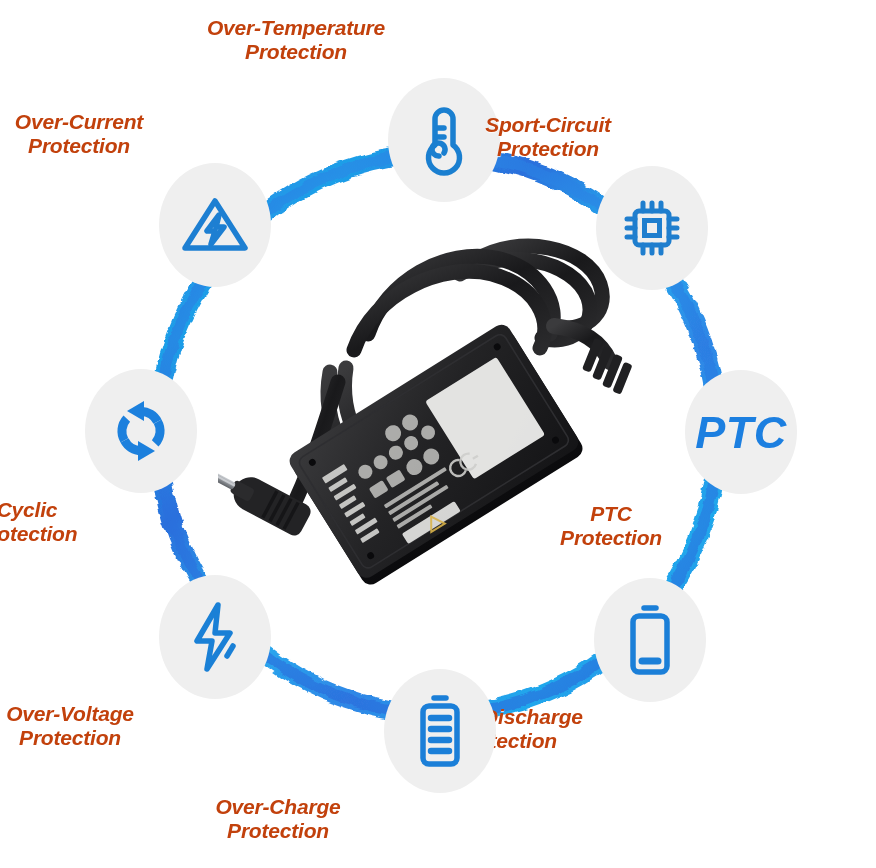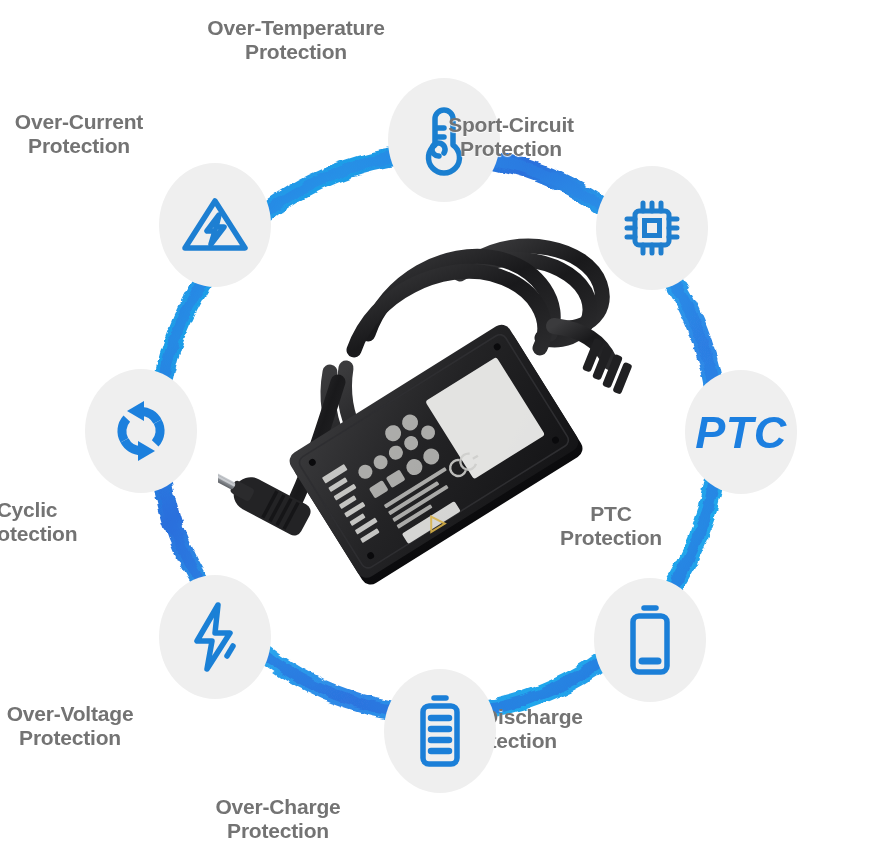--- a/index.html
+++ b/index.html
@@ -55,21 +55,22 @@
     letter-spacing: 0.5px;
     line-height: 1;
     user-select: none;
   }
 
   
   .label {
     position: absolute;
     font-size: 21px;
     font-weight: bold;
-    color: #737373;
+    font-style: italic;
+    color: #c2410c;
     text-align: center;
     line-height: 1.12;
     white-space: pre-line;
     letter-spacing: -0.2px;
     text-shadow: 0 1px 1px rgba(255,255,255,0.9);
   }
   .label.center-x { transform: translateX(-50%); }
 
   
   .product {
@@ -135,21 +136,21 @@
           <rect x="14" y="14" width="34" height="34" rx="4"></rect>
           <rect x="23.5" y="23.5" width="15" height="15"></rect>
           <path d="M22 14 V6 M31 14 V6 M40 14 V6
                    M22 48 V56 M31 48 V56 M40 48 V56
                    M14 22 H6 M14 31 H6 M14 40 H6
                    M48 22 H56 M48 31 H56 M48 40 H56" stroke-linecap="round"></path>
         </g>
       </svg>
     </span>
   </div>
-  <div class="label center-x" style="left:651px; top:113px; width:280px; margin-left:-140px;">Sport-Circuit
+  <div class="label center-x" style="left:688px; top:113px; width:280px; margin-left:-140px;">Sport-Circuit
 Protection</div>
 
   <div class="node tall" style="left:741px; top:432px;">
     <span class="ptc-text">PTC</span>
   </div>
   <div class="label center-x" style="left:741px; top:502px; width:260px; margin-left:-130px;">PTC
 Protection</div>
 
   <div class="node tall" style="left:650px; top:640px;">
     <span>

